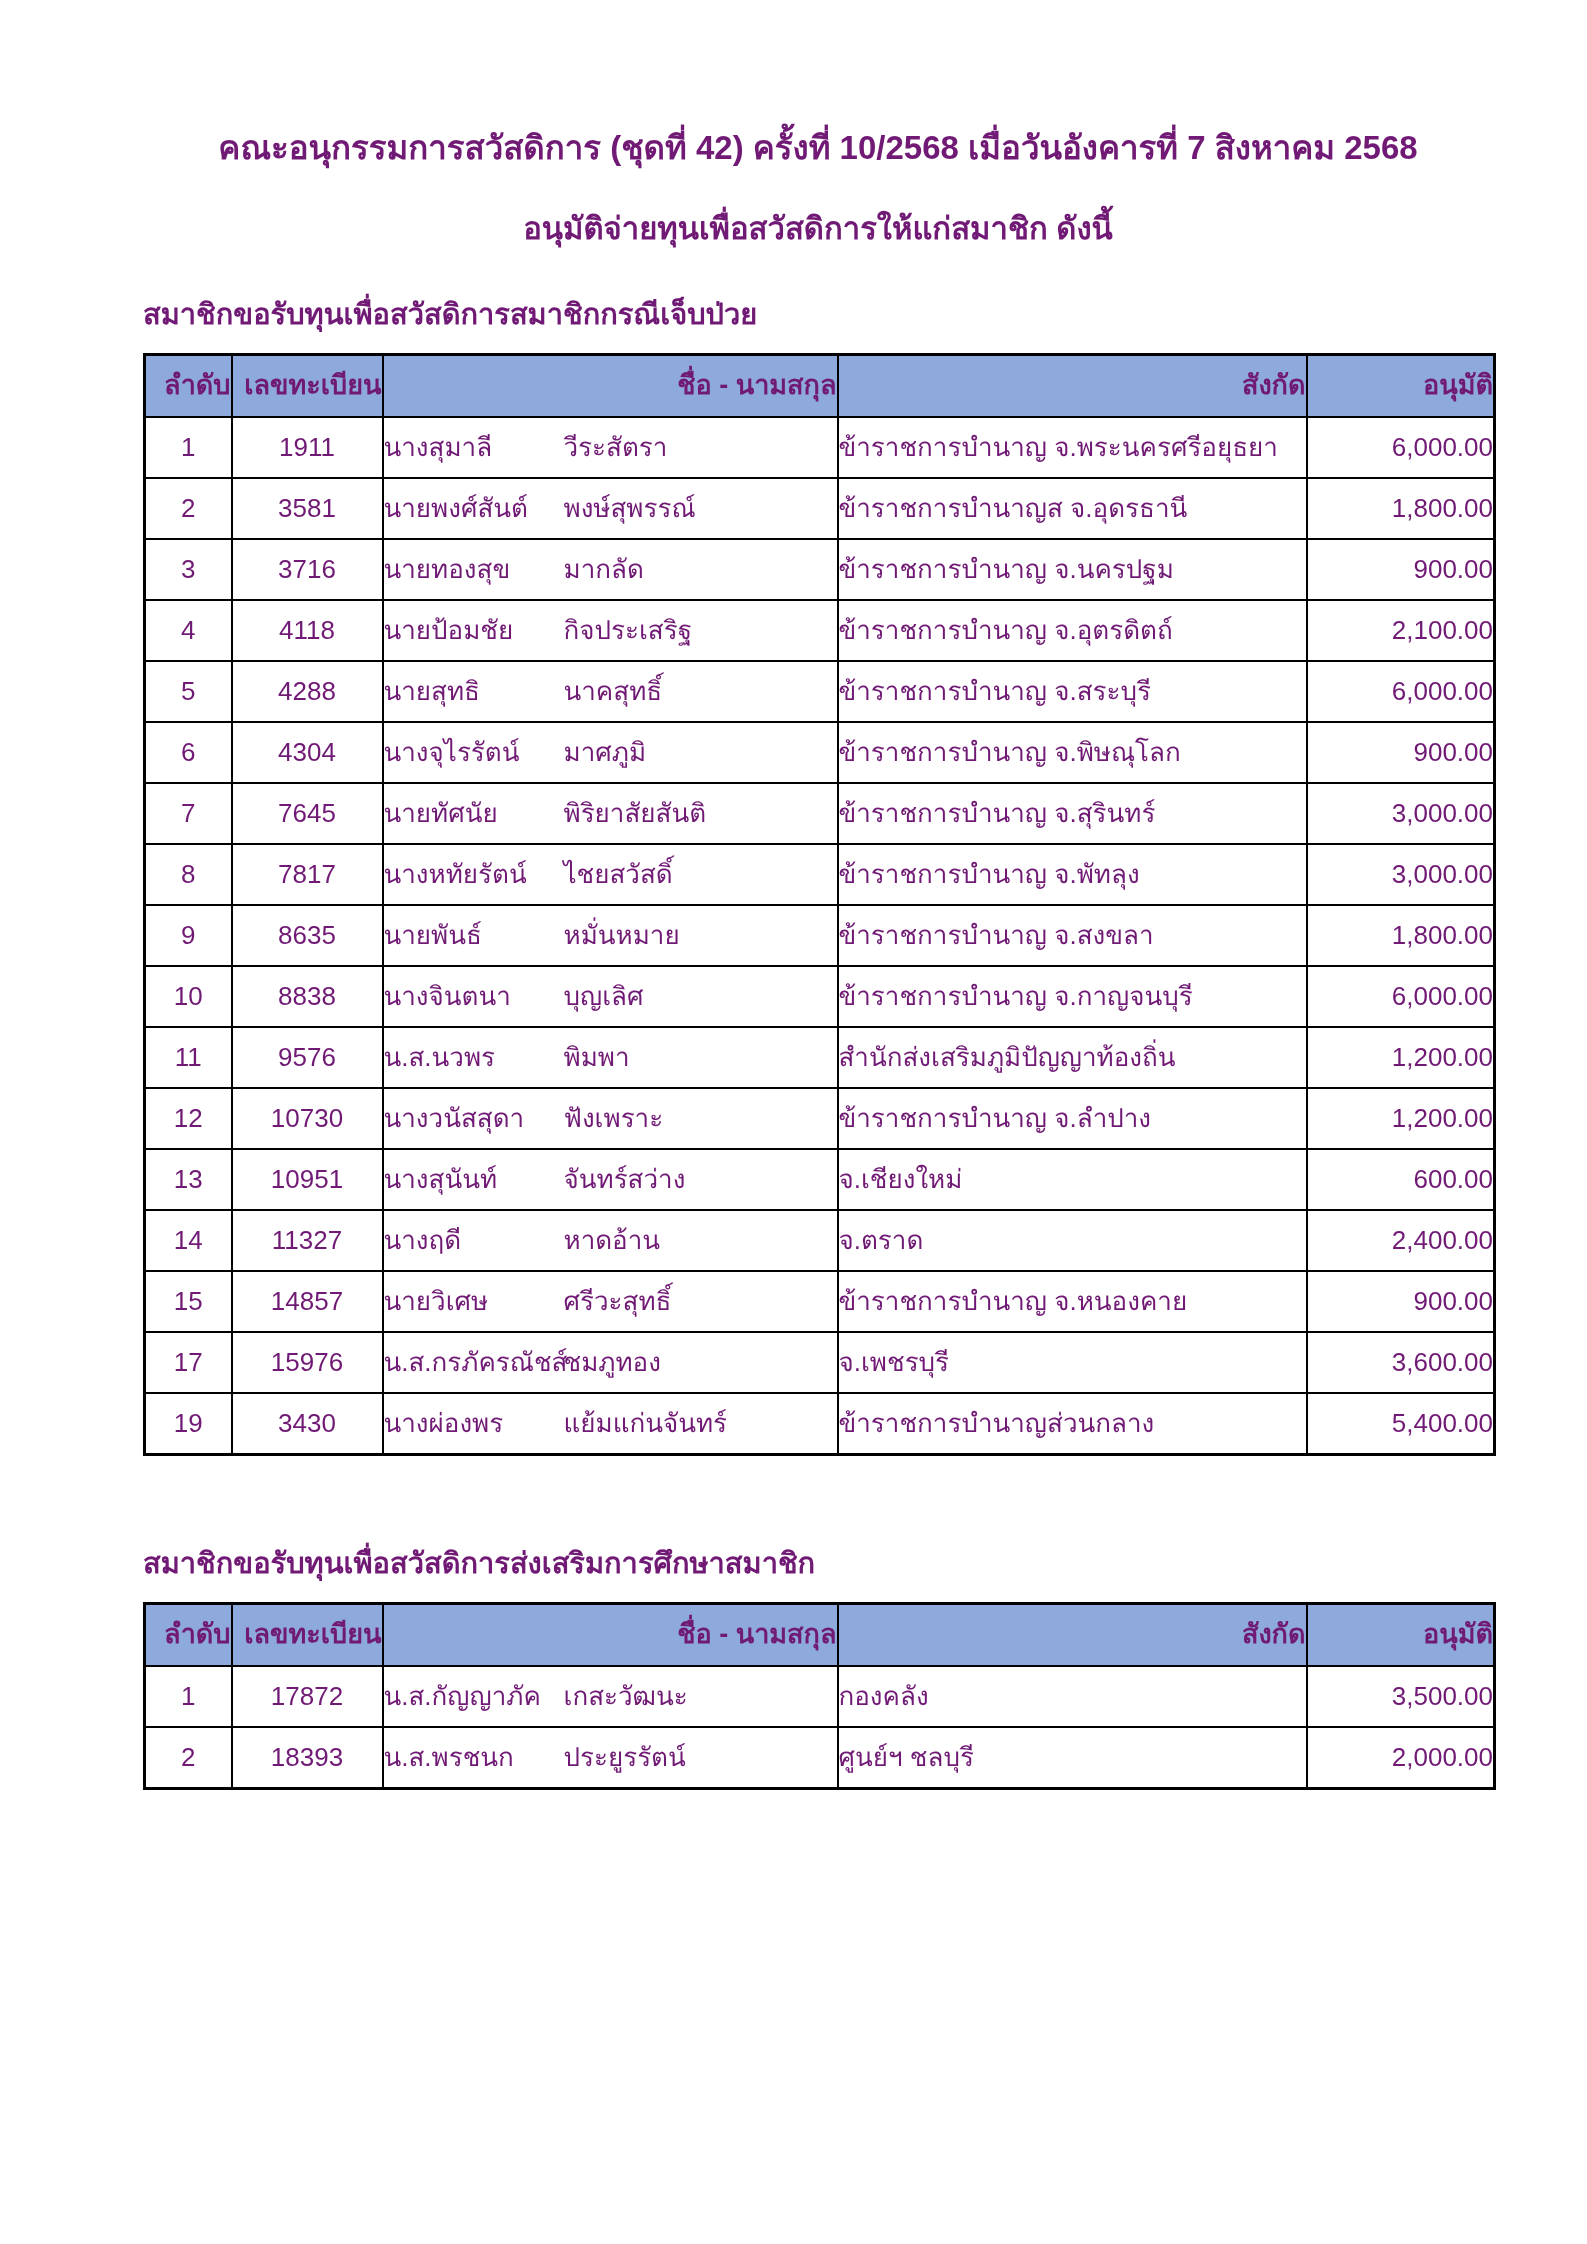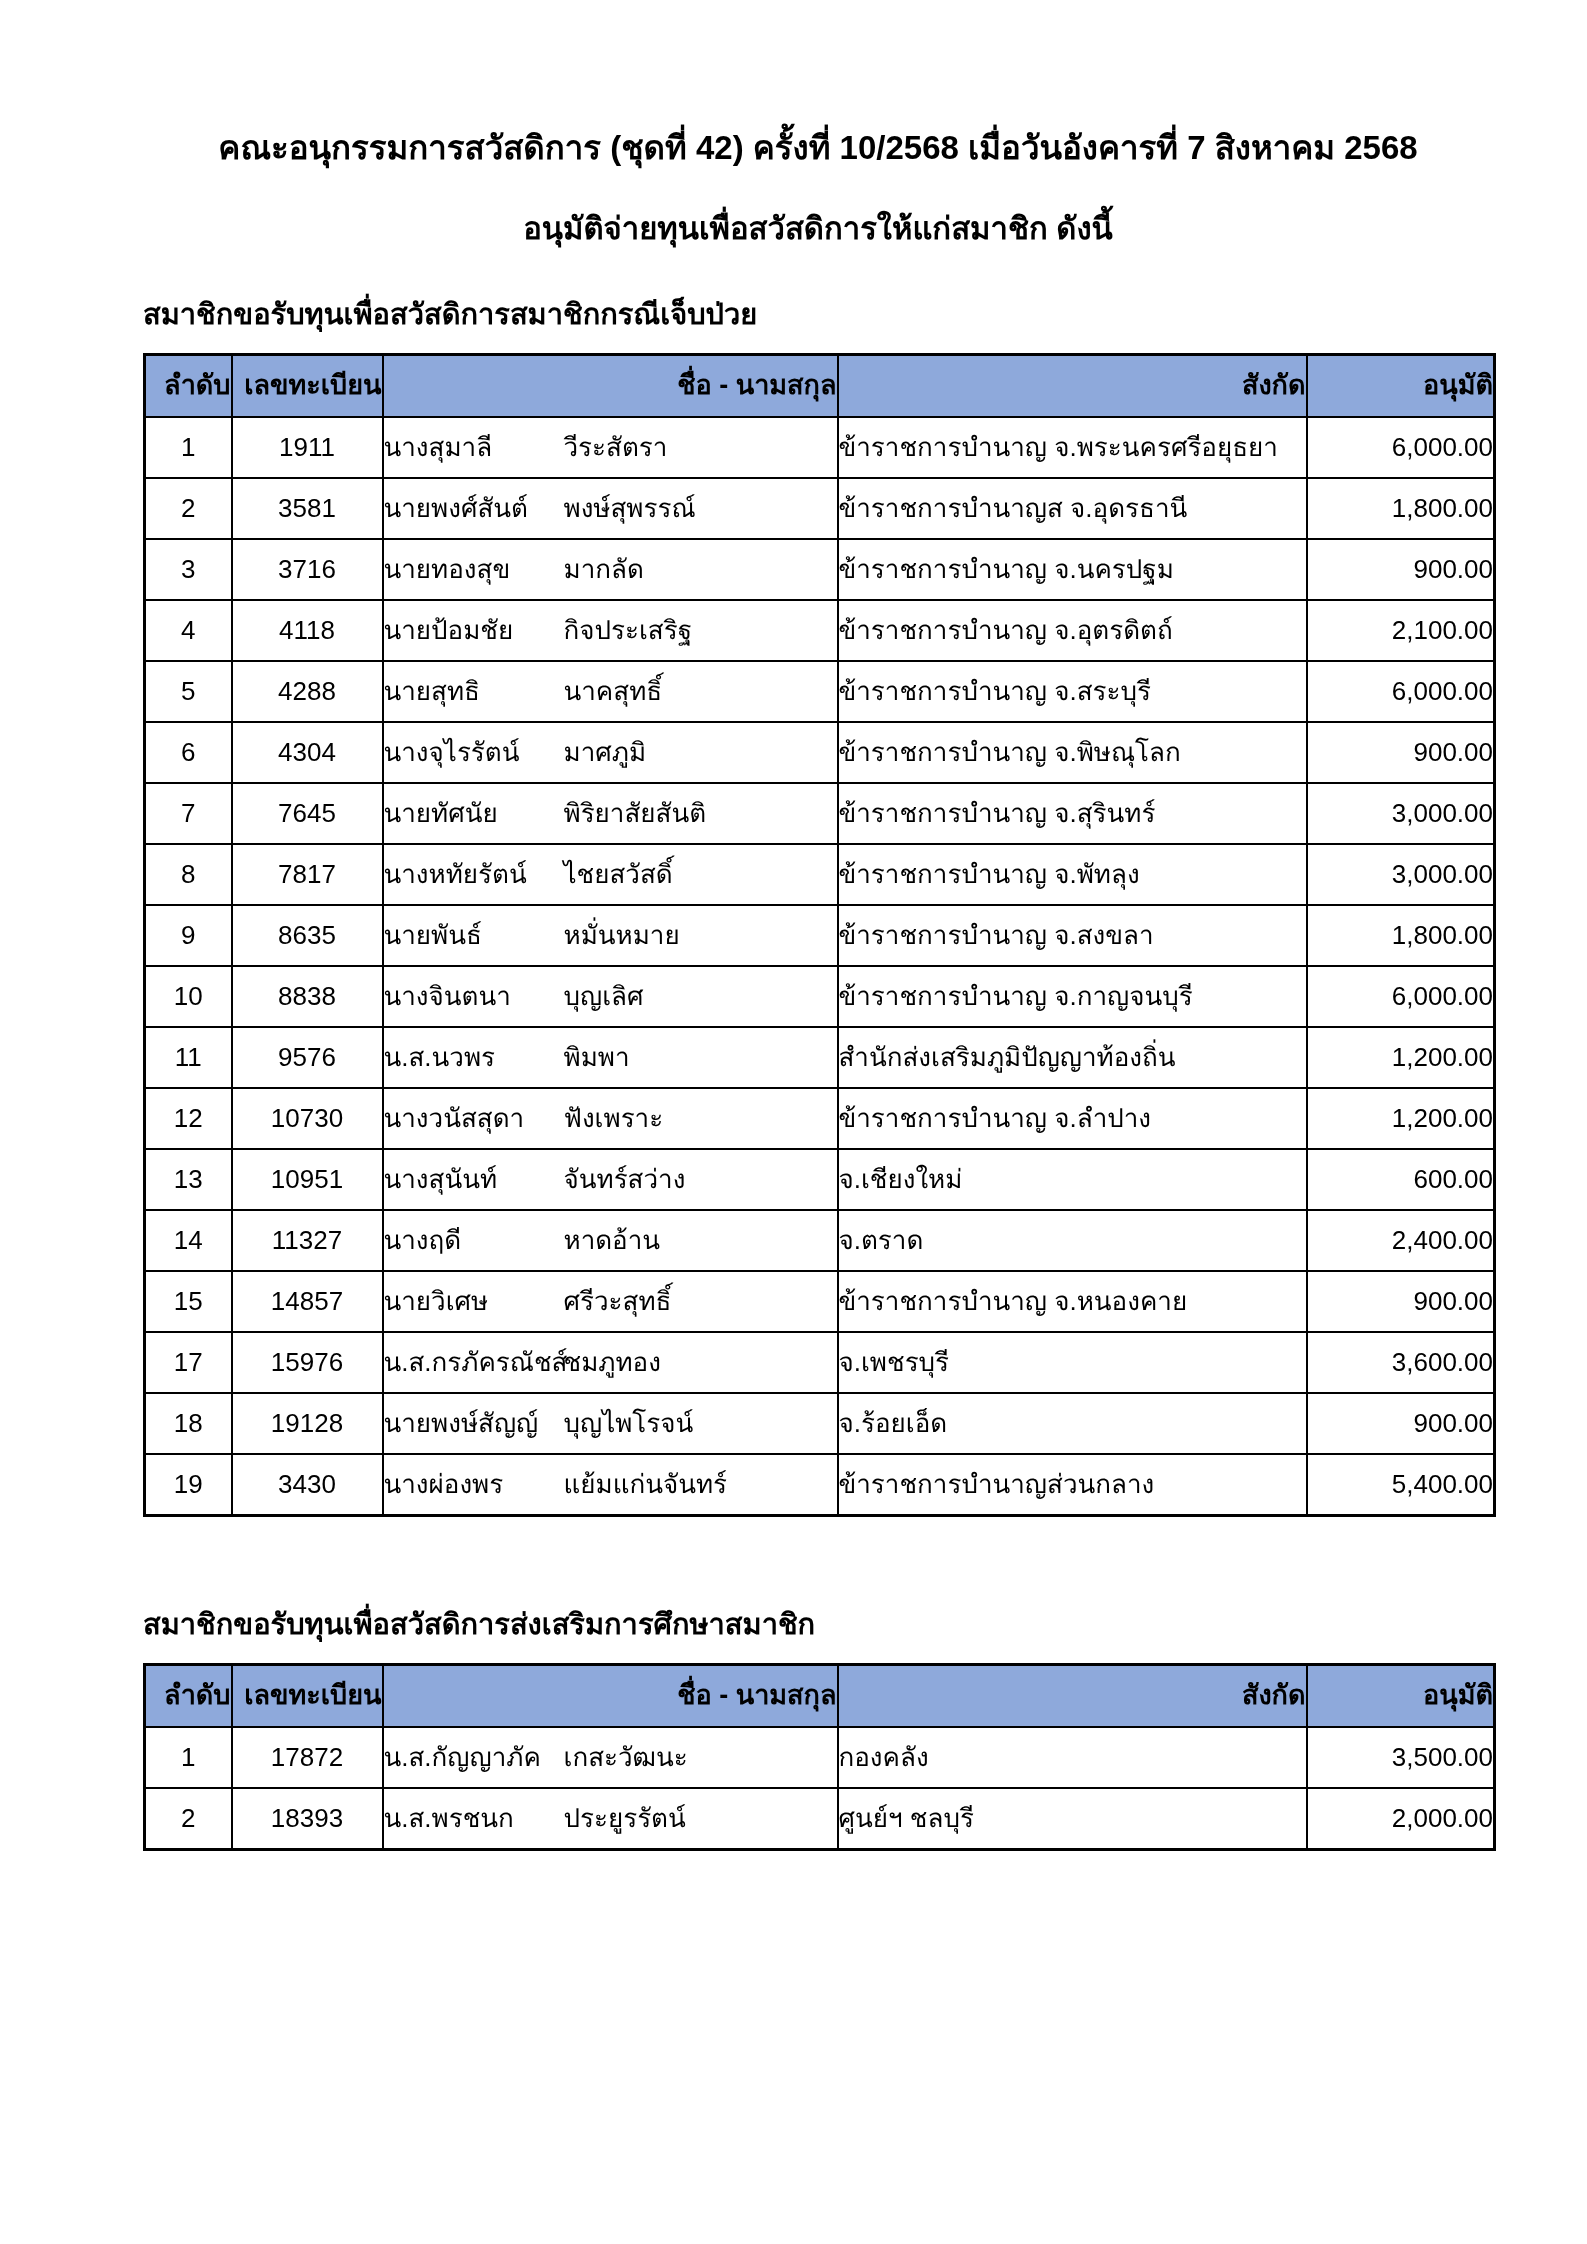--- a/index.html
+++ b/index.html
@@ -1,21 +1,21 @@
 <!DOCTYPE html>
 <html><head>
 <meta charset="utf-8">
 <style>
   html,body{margin:0;padding:0;background:#fff;}
   .page{
     position:relative;
     width:1587px;
     height:2244px;
     background:#ffffff;
-    color:#000000;
+    color:#701a75;
     font-family:"Liberation Sans","DejaVu Sans",sans-serif;
     overflow:hidden;
   }
   .content{
     margin-left:143px;
     width:1350px;
   }
   .title{
     text-align:center;
     font-weight:bold;
@@ -250,29 +250,20 @@
           <tr>
             <td class="no">17</td>
             <td class="reg">15976</td>
             <td class="name">
               <span class="fname">น.ส.กรภัครณัชส์</span><span class="lname">ชมภูทอง</span>
             </td>
             <td class="org">จ.เพชรบุรี</td>
             <td class="amt">3,600.00</td>
           </tr>
 
-          <tr>
-            <td class="no">18</td>
-            <td class="reg">19128</td>
-            <td class="name">
-              <span class="fname">นายพงษ์สัญญ์</span><span class="lname">บุญไพโรจน์</span>
-            </td>
-            <td class="org">จ.ร้อยเอ็ด</td>
-            <td class="amt">900.00</td>
-          </tr>
 
           <tr>
             <td class="no">19</td>
             <td class="reg">3430</td>
             <td class="name">
               <span class="fname">นางผ่องพร</span><span class="lname">แย้มแก่นจันทร์</span>
             </td>
             <td class="org">ข้าราชการบำนาญส่วนกลาง</td>
             <td class="amt">5,400.00</td>
           </tr>

